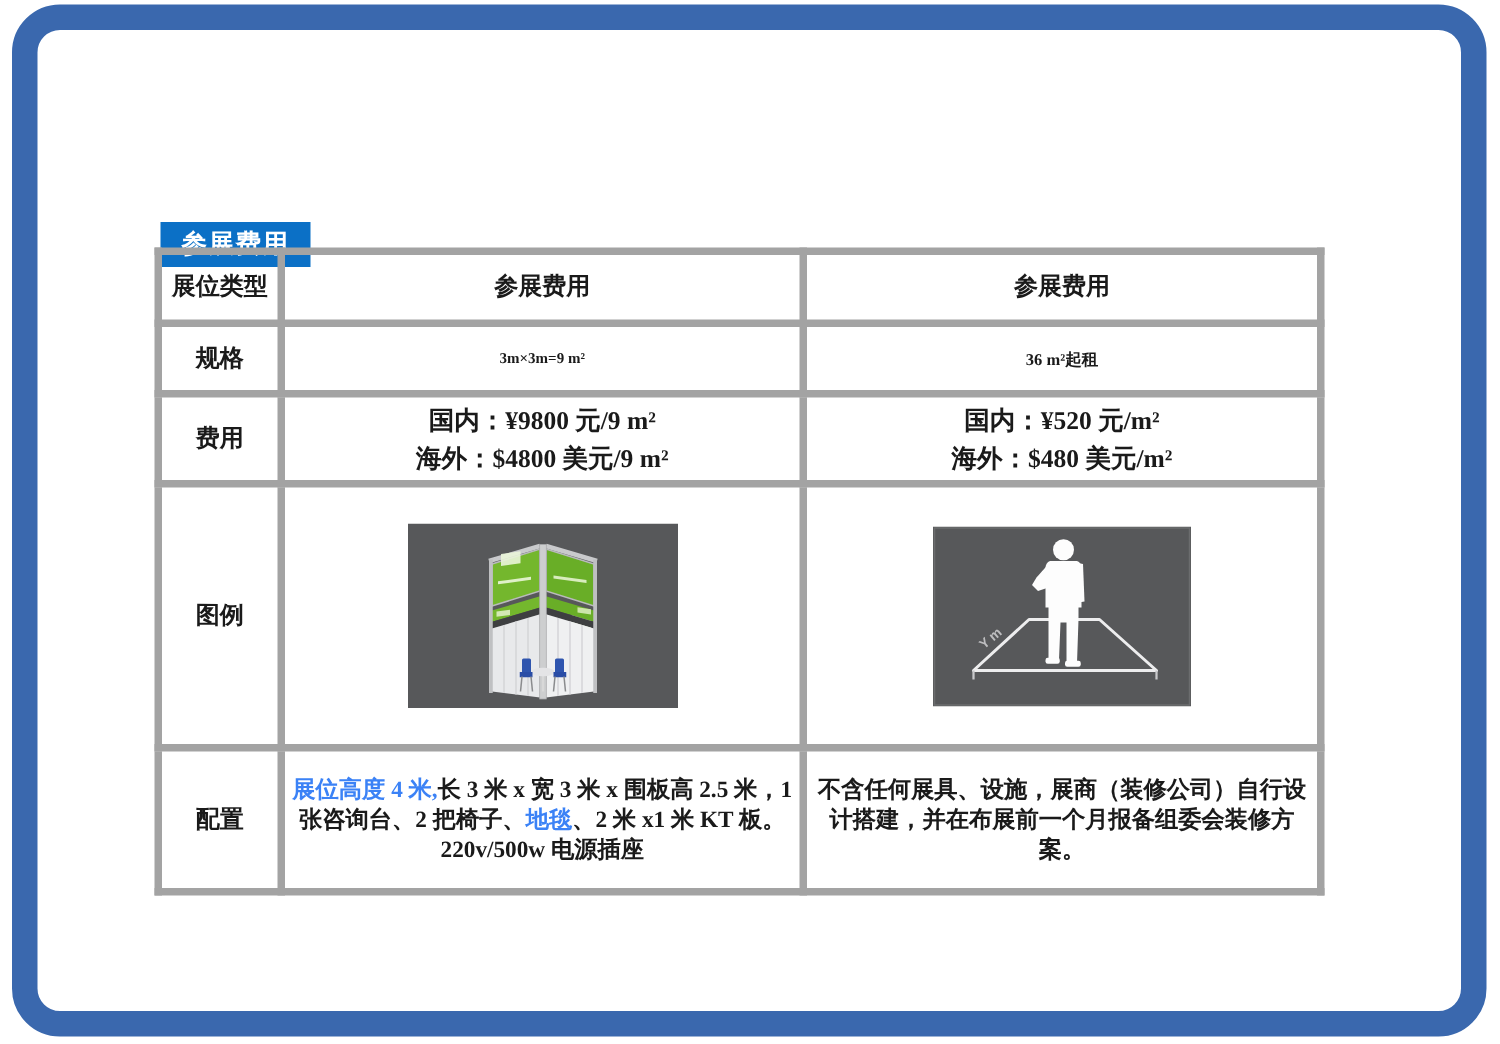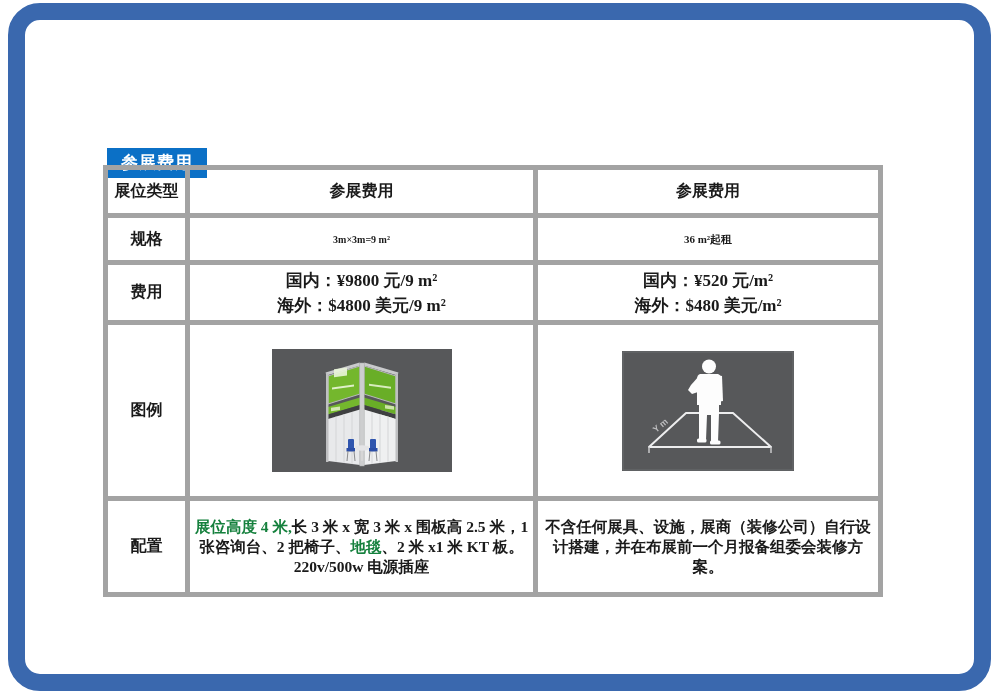--- a/index.html
+++ b/index.html
@@ -49,21 +49,21 @@
     font-weight: bold;
   }
   .fee-line { display: block; line-height: 25px; font-size: 17px; }
   td.config-cell {
     text-align: left;
     vertical-align: middle;
     padding: 4px 9px;
     font-size: 15.5px;
     line-height: 20px;
   }
-  .red { color: #15803d; }
+  .red { color: #3b82f6; }
   .photo {
     display: block;
     margin: 0 auto;
   }
 </style>
 </head>
 <body>
 
 <div class="page">
 

